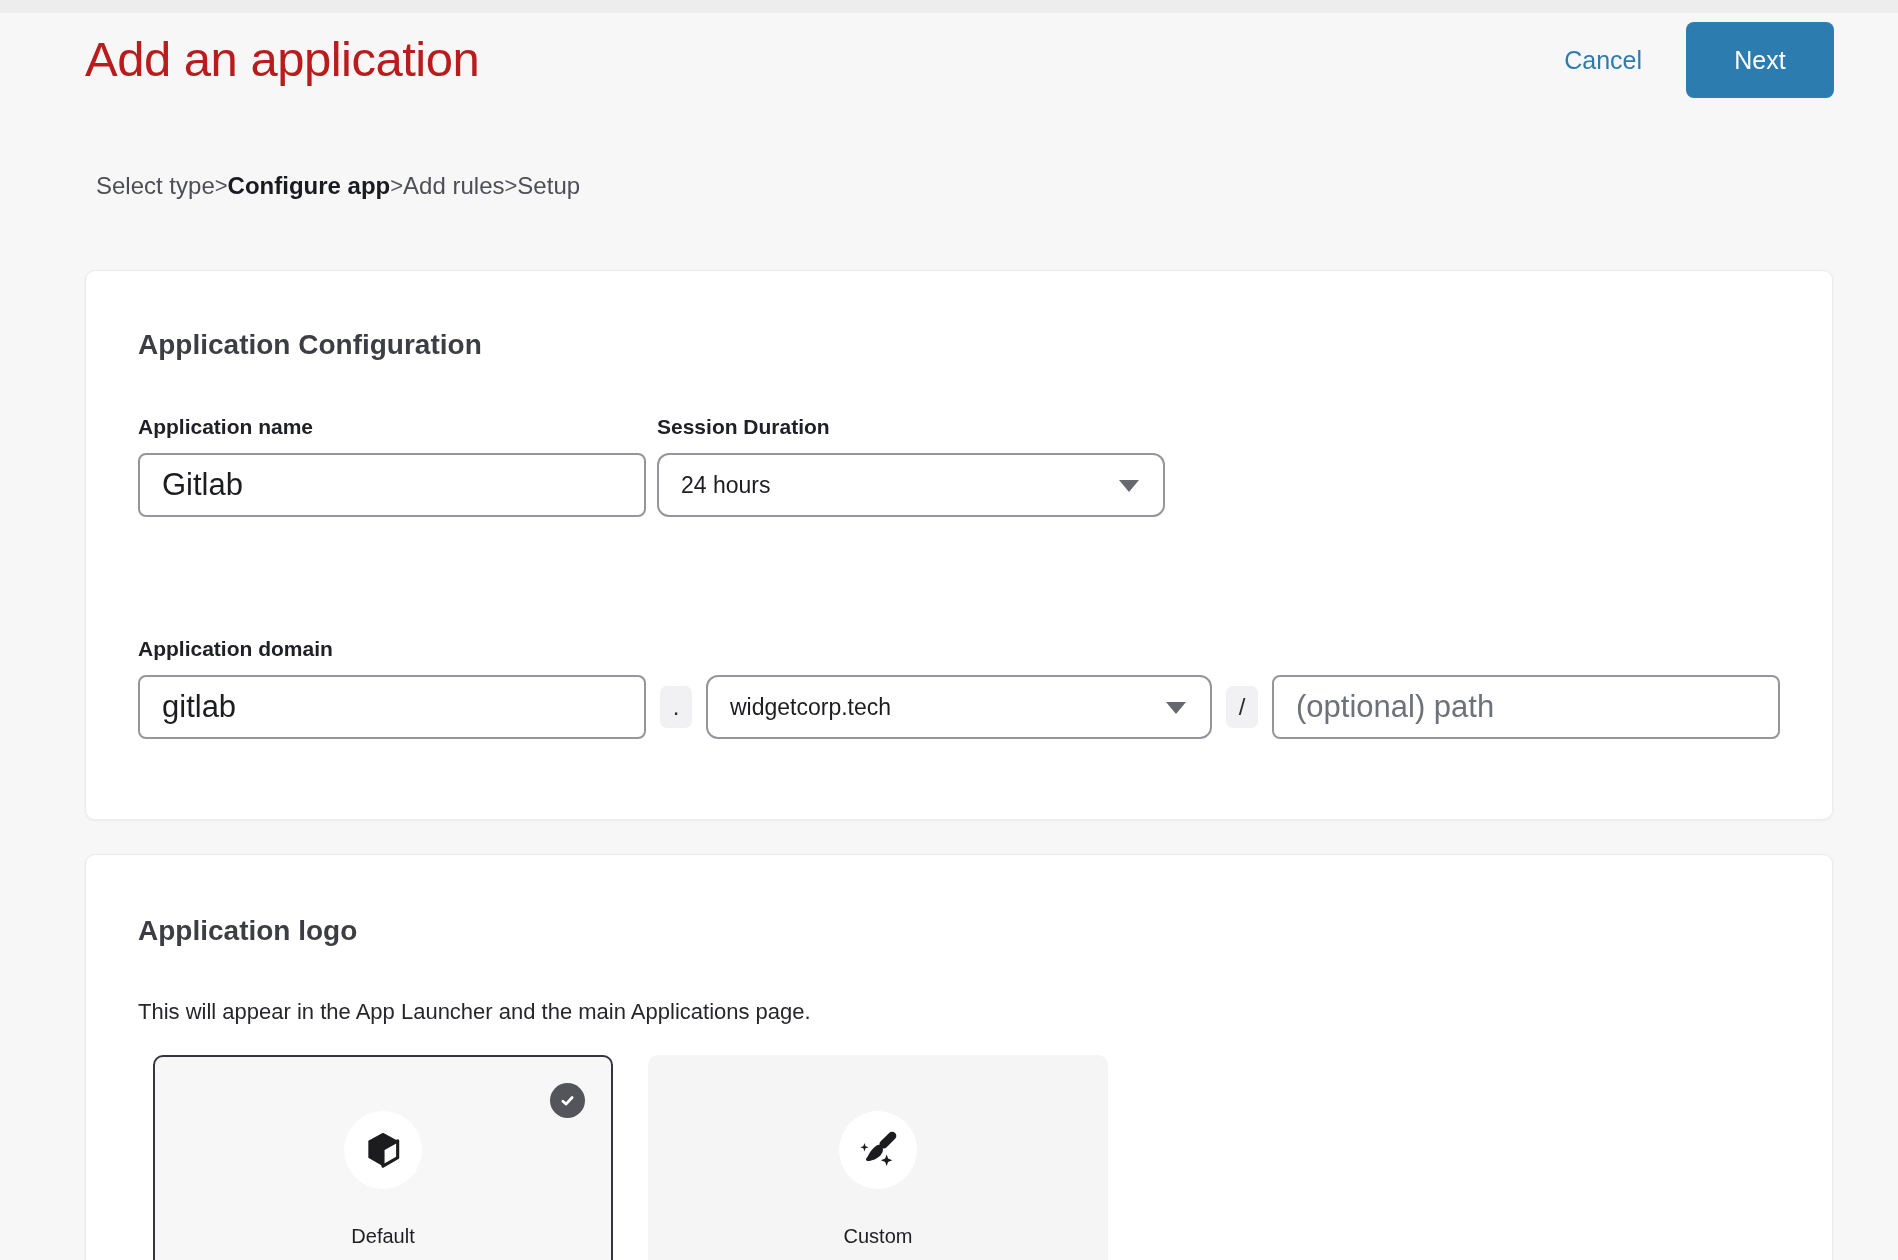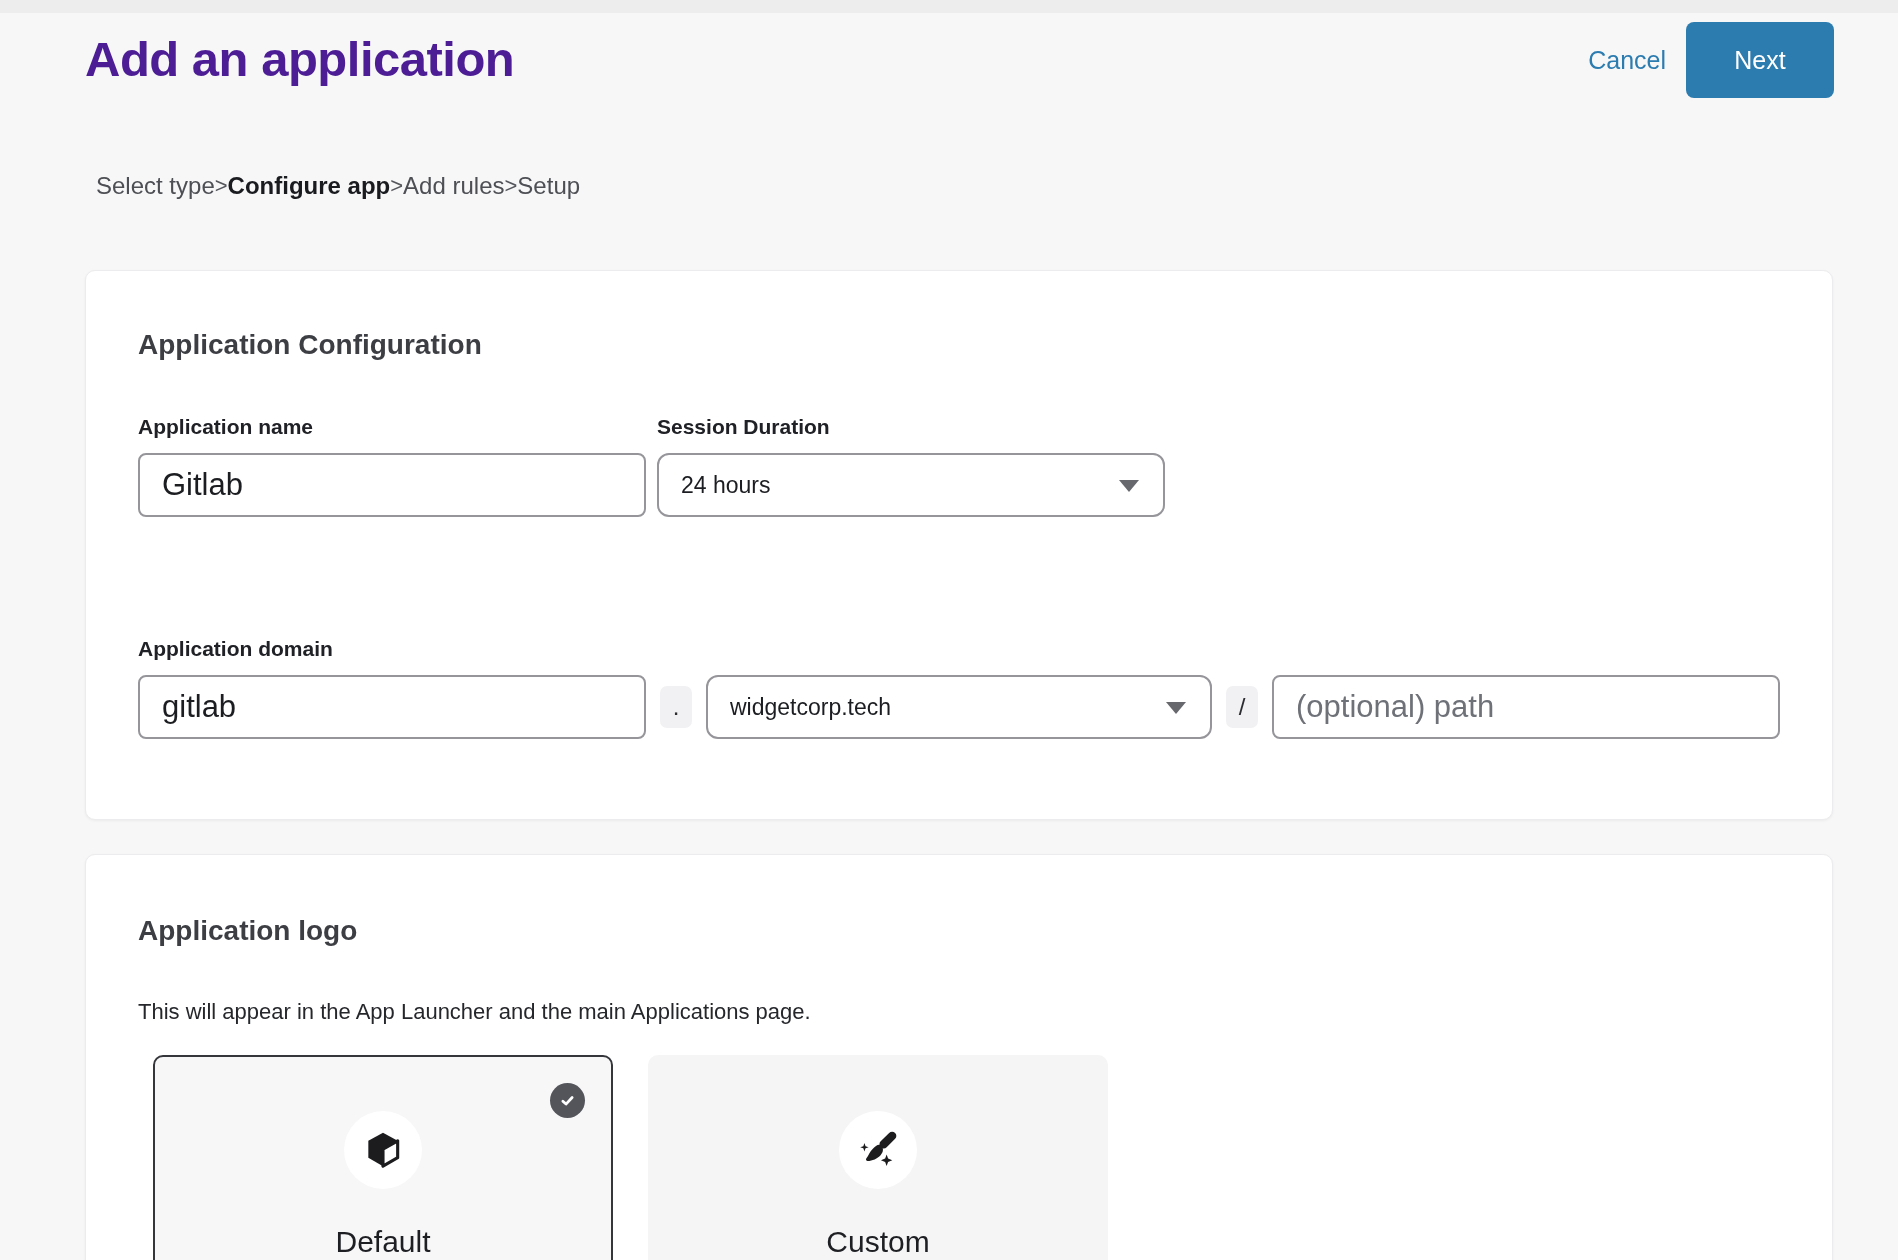--- a/index.html
+++ b/index.html
@@ -12,24 +12,24 @@
     color: #1c1d21;
   }
   .top-strip { height: 13px; background: #ededee; }
 
   
   .header {
     display: flex; justify-content: space-between; align-items: center;
     padding: 9px 64px 0 85px;
   }
   .page-title {
-    font-size: 49px; font-weight: 700; letter-spacing: -0.5px;
-    color: #4c1d95; margin: 0; line-height: 1.1;
-  }
-  .header-actions { display: flex; align-items: center; gap: 20px; }
+    font-size: 49px; font-weight: 400; letter-spacing: -0.5px;
+    color: #b91c1c; margin: 0; line-height: 1.1;
+  }
+  .header-actions { display: flex; align-items: center; gap: 44px; }
   .cancel-link {
     color: #2c7cb0; font-size: 25px; background: none; border: none;
     font-family: inherit; cursor: pointer; padding: 0;
   }
   .next-btn {
     background: #2c7cb0; color: #ffffff; font-size: 25px;
     width: 148px; height: 76px; border: none; border-radius: 8px;
     font-family: inherit; cursor: pointer;
     display: flex; align-items: center; justify-content: center;
   }
@@ -101,21 +101,21 @@
     position: relative; width: 460px; height: 430px;
     background: #f5f5f6; border-radius: 10px; cursor: pointer;
     display: flex; flex-direction: column; align-items: center;
   }
   .tile.selected { background: #f7f7f8; border: 2px solid #35363b; }
   .tile-circle {
     width: 78px; height: 78px; border-radius: 50%; background: #ffffff;
     margin-top: 56px; display: flex; align-items: center; justify-content: center;
   }
   .tile.selected .tile-circle { margin-top: 54px; }
-  .tile-label { margin-top: 36px; font-size: 30px; color: #1e1f23; }
+  .tile-label { margin-top: 36px; font-size: 20px; color: #1e1f23; }
   .check-badge {
     position: absolute; top: 26px; right: 26px;
     width: 35px; height: 35px; border-radius: 50%; background: #54555b;
     display: flex; align-items: center; justify-content: center;
   }
 </style>
 </head>
 <body>
 
 <div class="top-strip"></div>

